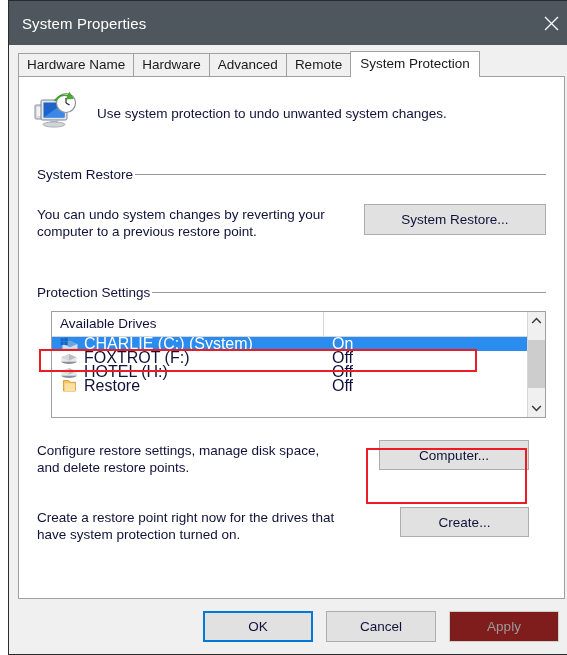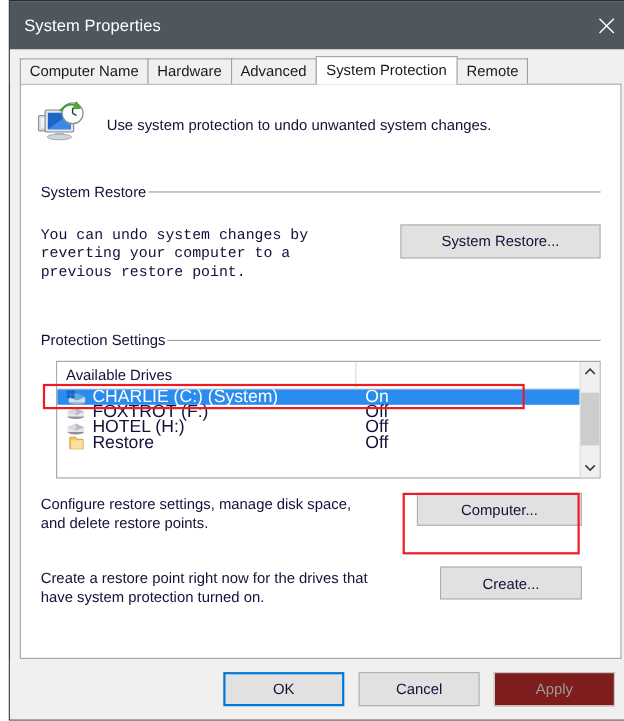--- a/index.html
+++ b/index.html
@@ -304,25 +304,25 @@
     <div class="close-btn">
       <svg width="17" height="17" viewBox="0 0 17 17" aria-hidden="true">
         <line x1="2" y1="2" x2="15" y2="15" stroke="#ffffff" stroke-width="1.3"></line>
         <line x1="15" y1="2" x2="2" y2="15" stroke="#ffffff" stroke-width="1.3"></line>
       </svg>
     </div>
   </div>
 
   <div class="tabstrip-wrap">
     <div class="tabstrip">
-      <div class="tab">Computer Name</div>
+      <div class="tab">Hardware Name</div>
       <div class="tab">Hardware</div>
       <div class="tab">Advanced</div>
+      <div class="tab">Remote</div>
       <div class="tab active">System Protection</div>
-      <div class="tab">Remote</div>
     </div>
   </div>
 
   <div class="panel">
 
     <div class="hdr">
       <div class="hdr-icon">
         <svg width="46" height="42" viewBox="0 0 46 42" aria-hidden="true">
 
           <rect x="2" y="14" width="13" height="14" rx="1" fill="#d7dbe0" stroke="#8b949c" stroke-width="1"></rect>
@@ -345,21 +345,21 @@
       </div>
       <div class="hdr-text">Use system protection to undo unwanted system changes.</div>
     </div>
 
     <div class="group" style="margin-top:32px;">
       <div class="group-head">
         <span class="group-label">System Restore</span>
         <span class="group-rule"></span>
       </div>
       <div class="row" style="margin-top:22px;">
-        <div class="row-text" style="width:290px;font-family:Liberation Mono, monospace;">You can undo system changes by reverting your computer to a previous restore point.</div>
+        <div class="row-text" style="width:290px;">You can undo system changes by reverting your computer to a previous restore point.</div>
         <div class="btn wide">System Restore...</div>
       </div>
     </div>
 
     <div class="group" style="margin-top:45px;">
       <div class="group-head">
         <span class="group-label">Protection Settings</span>
         <span class="group-rule"></span>
       </div>
 
@@ -438,21 +438,21 @@
             <div class="sb-thumb"></div>
           </div>
           <div class="sb-arrow">
             <svg width="11" height="8" viewBox="0 0 11 8" aria-hidden="true">
               <polyline points="1.2,2 5.5,6.4 9.8,2" fill="none" stroke="#3a3a3a" stroke-width="1.5"></polyline>
             </svg>
           </div>
         </div>
       </div>
 
-      <div class="row" style="margin-top:13px;">
+      <div class="row" style="margin-top:22px;">
         <div class="row-text" style="width:290px;">Configure restore settings, manage disk space, and delete restore points.</div>
         <div class="btn cfg" style="margin-right:17px;">Computer...</div>
       </div>
 
       <div class="row" style="margin-top:31px;">
         <div class="row-text" style="width:300px;">Create a restore point right now for the drives that have system protection turned on.</div>
         <div class="btn crt" style="margin-right:17px;">Create...</div>
       </div>
     </div>
 

